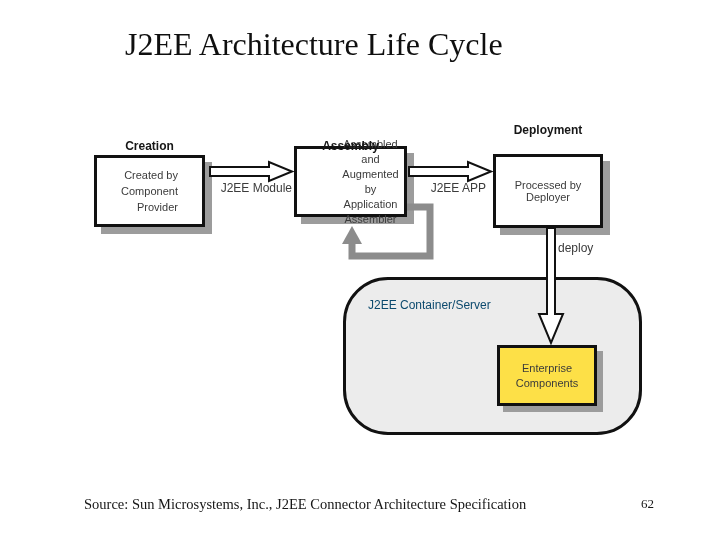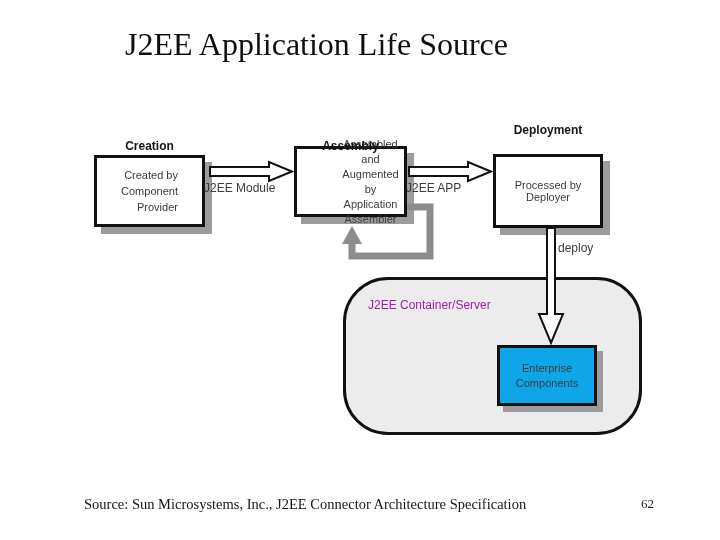--- a/index.html
+++ b/index.html
@@ -35,41 +35,41 @@
     display: flex; align-items: center; justify-content: center;
     text-align: center; white-space: pre-line;
     z-index: 4;
   }
   .proc-box.creation   { left: 94px;  top: 155px; width: 111px; height: 72px; line-height: 16px; text-align: right; }
   .proc-box.assembly   { left: 294px; top: 146px; width: 113px; height: 71px; padding-left: 40px; }
   .proc-box.deployment { left: 493px; top: 154px; width: 110px; height: 74px; line-height: 12px; }
 
   
   .arrow-label {
-    font-size: 12px; color: #3b3b3b; z-index: 7; text-align: left;
+    font-size: 12px; color: #3b3b3b; z-index: 7; text-align: right;
   }
   .arrow-label.module { left: 204px; top: 181px; width: 88px; }
   .arrow-label.app    { left: 406px; top: 181px; width: 80px; }
   .arrow-label.deploy { left: 558px; top: 241px; text-align: left; }
 
   
   .server-container {
     left: 343px; top: 277px; width: 299px; height: 158px;
     background: #ececec;
     border: 3px solid #111111;
     border-radius: 45px;
     z-index: 1;
   }
   .server-label {
     left: 368px; top: 298px;
-    font-size: 12px; color: #a21caf; z-index: 2;
+    font-size: 12px; color: #0c4a6e; z-index: 2;
   }
   .inner-box {
     left: 497px; top: 345px; width: 100px; height: 61px;
-    background: #0ea5e9;
+    background: #fde047;
     border: 3px solid #111111;
     box-shadow: 6px 6px 0 0 #9c9c9c;
     color: #3b3b3b; font-size: 11px; line-height: 15px;
     display: flex; align-items: center; justify-content: center;
     text-align: center; white-space: pre-line;
     z-index: 4;
   }
 
   
   .arrow-layer { left: 0; top: 0; width: 720px; height: 540px; z-index: 5; pointer-events: none; }
@@ -82,21 +82,21 @@
   }
   .page-number {
     left: 641px; top: 496px;
     font-family: "Liberation Serif", serif;
     font-size: 13px; color: #161616;
   }
 </style>
 </head>
 <body>
 
-<div class="abs slide-title">J2EE Application Life Source</div>
+<div class="abs slide-title">J2EE Architecture Life Cycle</div>
 
 <div class="abs stage-label creation">Creation</div>
 <div class="abs stage-label assembly">Assembly</div>
 <div class="abs stage-label deployment">Deployment</div>
 
 <div class="abs proc-box creation">Created by
 Component
 Provider</div>
 <div class="abs proc-box assembly">Assembled and
 Augmented by

